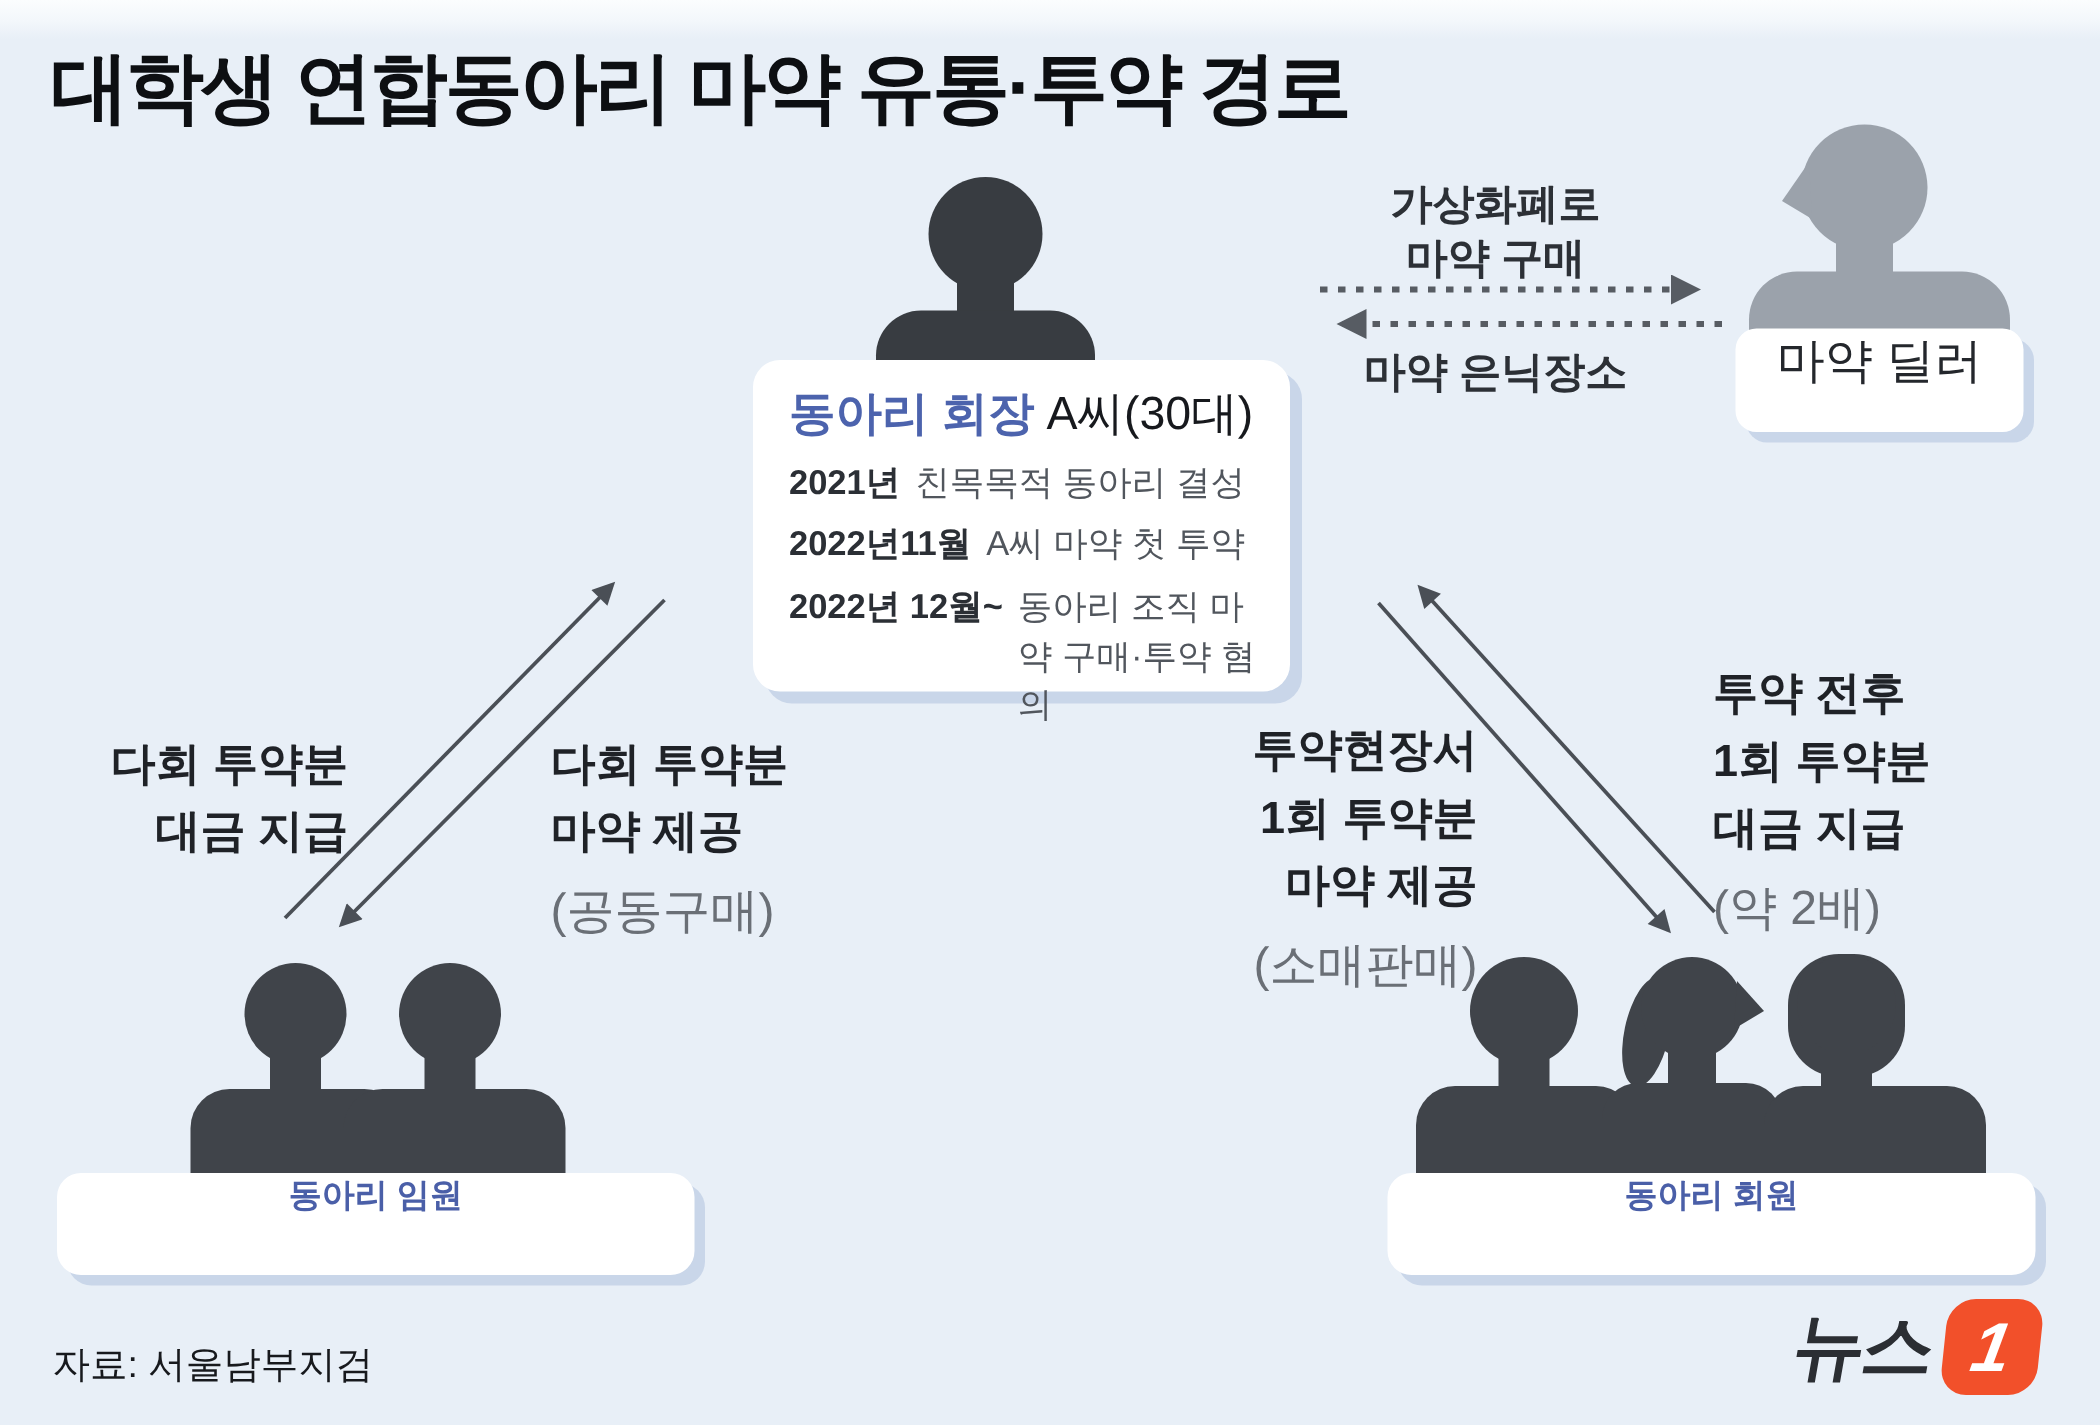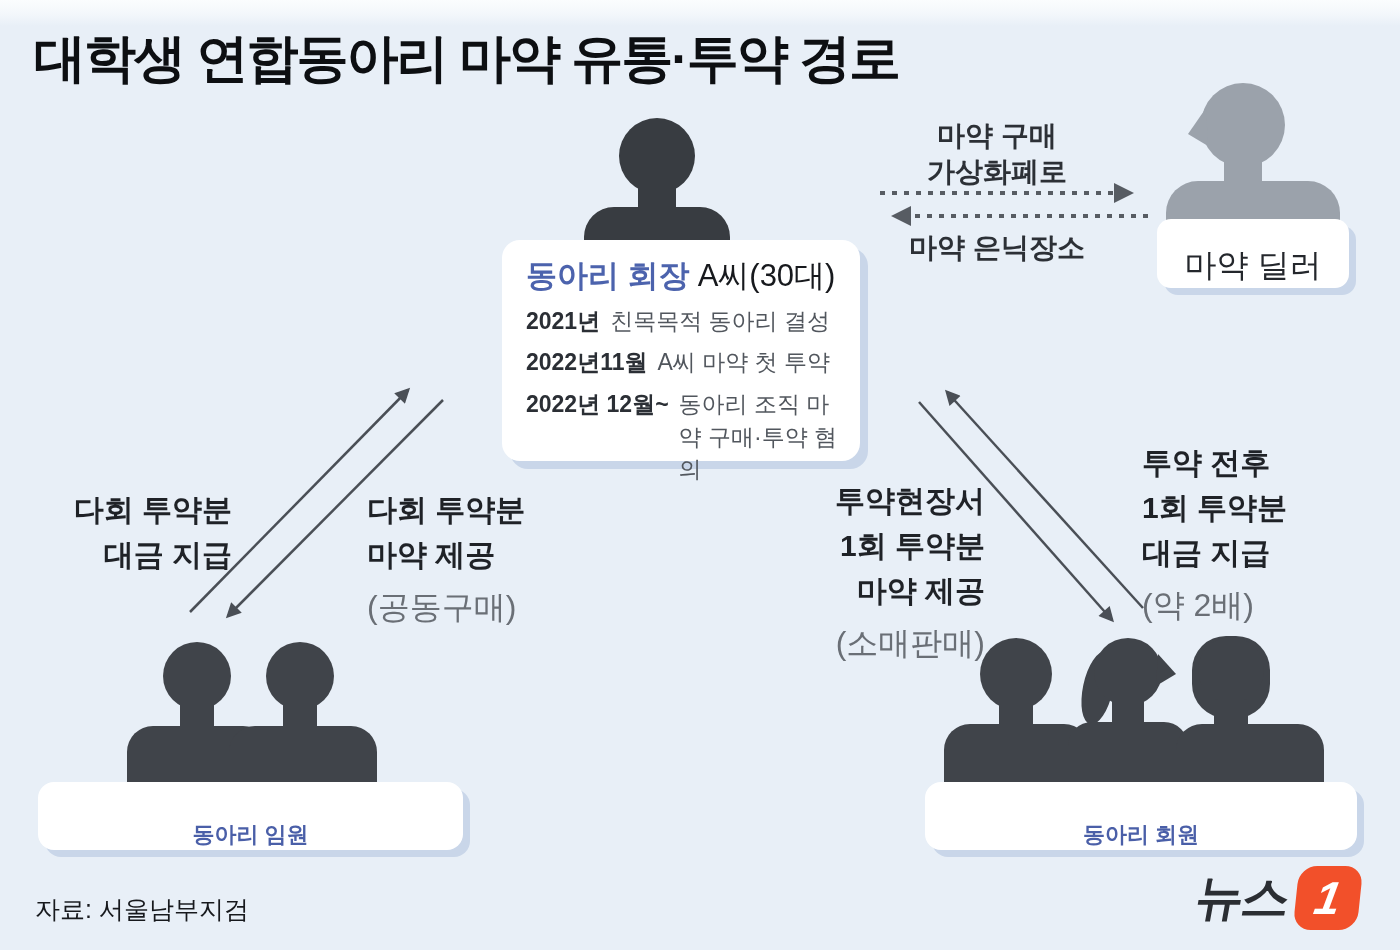--- a/index.html
+++ b/index.html
@@ -22,21 +22,21 @@
   }
   .card-head { font-size:31px; line-height:1.25; white-space:nowrap; }
   .card-head .hl { color:#4c63ad; font-weight:800; }
   .card-head .rest { color:#17191d; font-weight:500; margin-left:8px; }
   .tl-row { display:flex; gap:10px; margin-top:9px; font-size:23px; line-height:1.42; }
   .tl-date { font-weight:700; color:#2b2f35; white-space:nowrap; }
   .tl-desc { font-weight:400; color:#51565d; }
   
   .pill {
     position:absolute; background:#ffffff; border-radius:16px;
-    box-shadow:7px 7px 0 #c9d6e9; display:flex; align-items:flex-end; justify-content:center;
+    box-shadow:7px 7px 0 #c9d6e9; display:flex; align-items:flex-start; justify-content:center;
     z-index:3;
   }
   .pill-exec   { left:38px;  top:782px; width:425px; height:68px; }
   .pill-member { left:925px; top:782px; width:432px; height:68px; }
   .pill-dealer { left:1157px; top:219px; width:192px; height:69px; border-radius:14px; }
   .pill-blue   { font-size:22px; font-weight:700; color:#4a5fa8; }
   .pill-dark   { font-size:32px; font-weight:500; color:#24272c; }
   
   .flow-label { position:absolute; font-size:30px; font-weight:600; color:#1f2227; line-height:1.5; z-index:2; }
   .flow-note  { font-size:32px; font-weight:400; color:#6a6f76; margin-top:6px; }
@@ -148,22 +148,22 @@
   </div>
 
   <div class="pill pill-exec">
     <span class="pill-blue">동아리 임원</span>
   </div>
   <div class="pill pill-member">
     <span class="pill-blue">동아리 회원</span>
   </div>
 
   <div class="dash-label lbl-buy">
+    <div>가상화폐로</div>
     <div>마약 구매</div>
-    <div>가상화폐로</div>
   </div>
   <div class="dash-label lbl-coords">
     <div>마약 은닉장소</div>
   </div>
 
   <div class="flow-label lbl-exec-pay">
     <div>다회 투약분</div>
     <div>대금 지급</div>
   </div>
   <div class="flow-label lbl-exec-supply">

